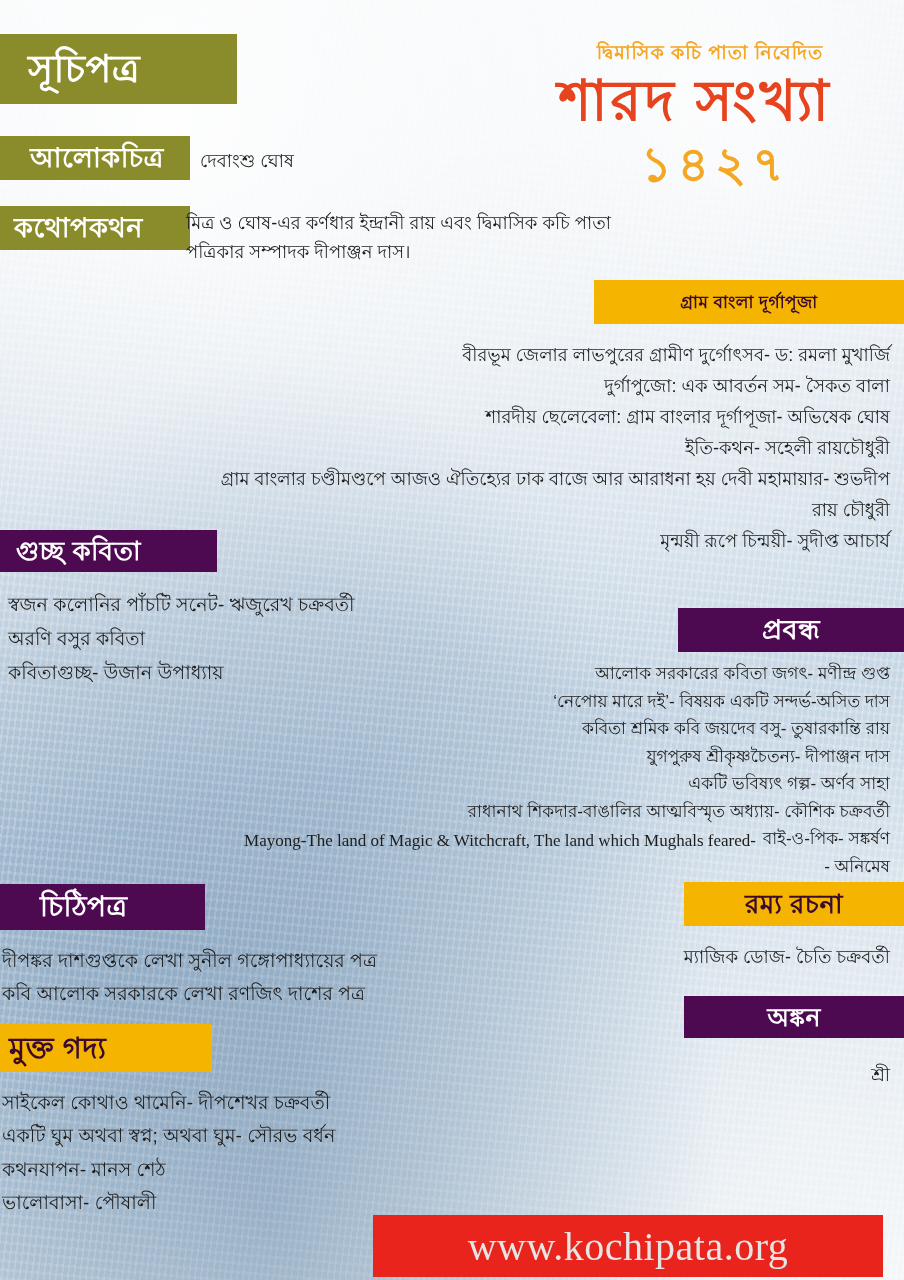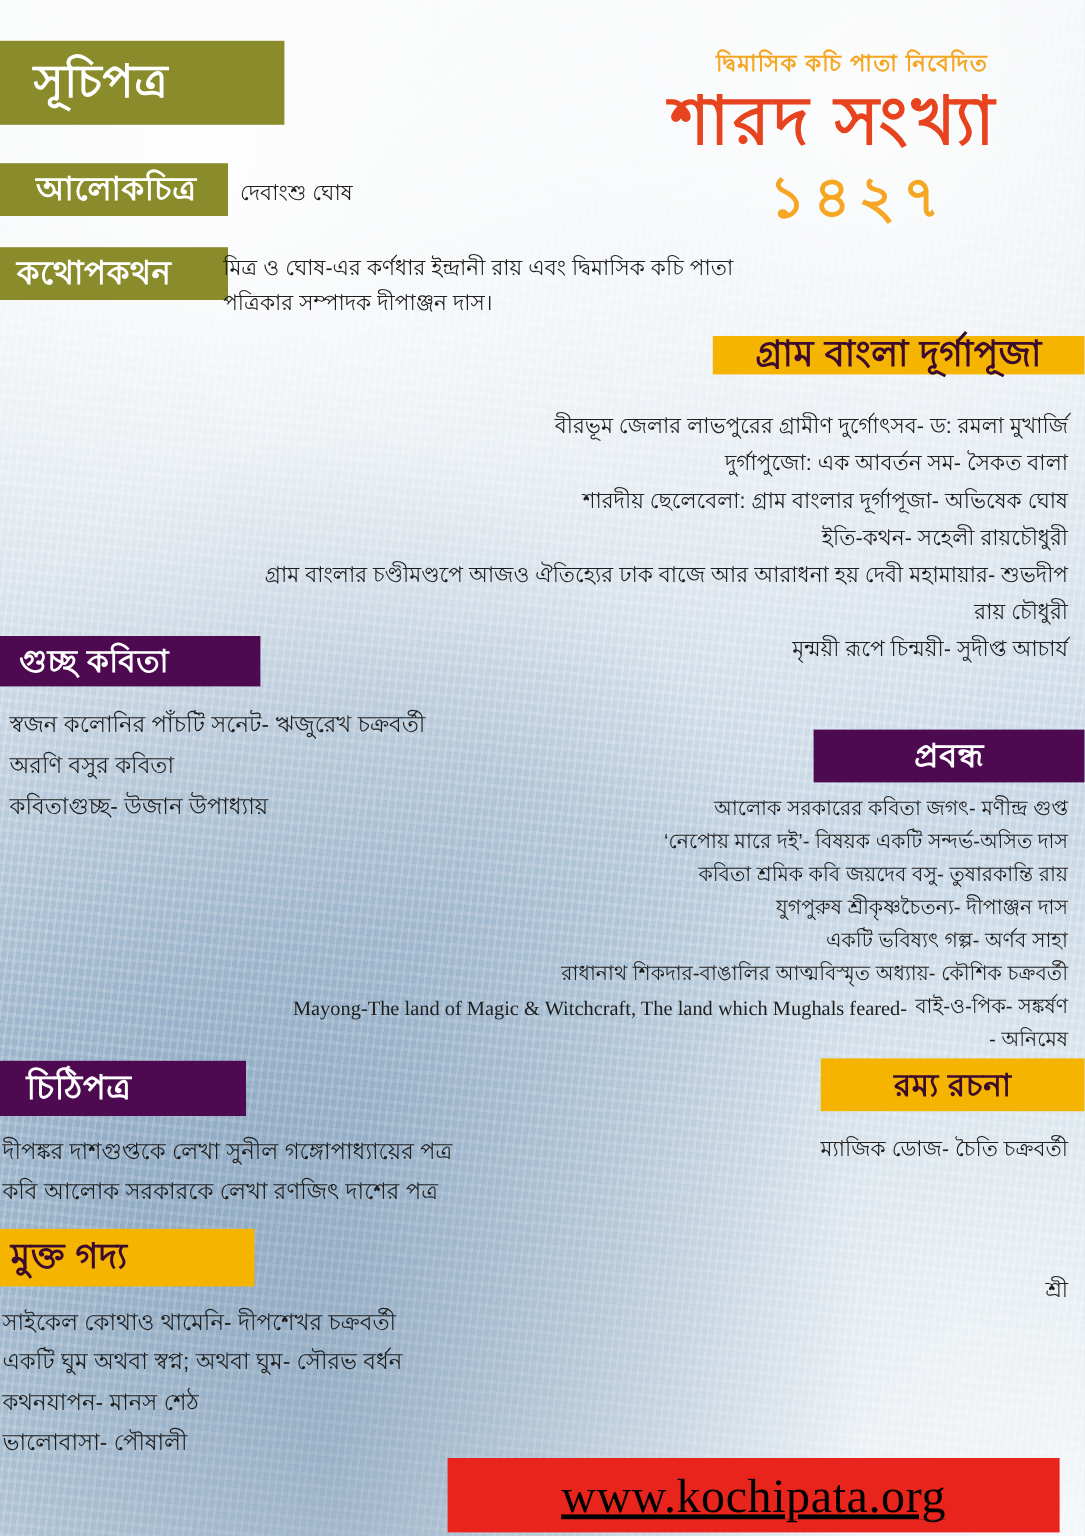--- a/index.html
+++ b/index.html
@@ -99,25 +99,24 @@
     left: 373px;
     top: 1215px;
     width: 510px;
     height: 62px;
     background: #e8241c;
     display: flex;
     align-items: center;
     justify-content: center;
   }
   .url-bar span {
-    color: #000000;
+    color: #e5e5e5;
     font-family: "Liberation Serif", serif;
     font-size: 40px;
     letter-spacing: 0.5px;
-    text-decoration: underline;
   }
 
   .latin {
     font-family: "Liberation Serif", serif;
     font-size: 17px;
     color: #1d1d1d;
   }
 </style>
 </head>
 <body>
@@ -139,21 +138,21 @@
       <span>আলোকচিত্র</span>
     </div>
     <div class="txt left" style="left:200px; top:148px; width:300px; font-size:18px;">দেবাংশু ঘোষ</div>
 
     <div class="ribbon ribbon-olive" style="left:0px; top:206px; width:190px; height:44px; padding-left:14px; font-size:27px;">
       <span>কথোপকথন</span>
     </div>
     <div class="txt left" style="left:186px; top:209px; width:470px; font-size:18px; line-height:1.6;">মিত্র ও ঘোষ-এর কর্ণধার ইন্দ্রানী রায় এবং দ্বিমাসিক কচি পাতা
 পত্রিকার সম্পাদক দীপাঞ্জন দাস।</div>
 
-    <div class="ribbon ribbon-gold" style="left:594px; top:280px; width:310px; height:32px; justify-content:center; font-size:30px;align-items:center;">
+    <div class="ribbon ribbon-gold" style="left:594px; top:280px; width:310px; height:44px; justify-content:center; font-size:17px;align-items:center;">
       <span>গ্রাম বাংলা দূর্গাপূজা</span>
     </div>
     <div class="txt right" style="left:0px; top:340px; width:890px; font-size:18px; line-height:1.72;">বীরভূম জেলার লাভপুরের গ্রামীণ দুর্গোৎসব- ড: রমলা মুখার্জি
 দুর্গাপুজো: এক আবর্তন সম- সৈকত বালা
 শারদীয় ছেলেবেলা: গ্রাম বাংলার দূর্গাপূজা- অভিষেক ঘোষ
 ইতি-কথন- সহেলী রায়চৌধুরী
 গ্রাম বাংলার চণ্ডীমণ্ডপে আজও ঐতিহ্যের ঢাক বাজে আর আরাধনা হয় দেবী মহামায়ার- শুভদীপ
 রায় চৌধুরী
 মৃন্ময়ী রূপে চিন্ময়ী- সুদীপ্ত আচার্য</div>
 
@@ -170,31 +169,34 @@
     <div class="txt right" style="left:200px; top:660px; width:690px; font-size:17px; line-height:1.62;">আলোক সরকারের কবিতা জগৎ- মণীন্দ্র গুপ্ত
 ‘নেপোয় মারে দই’- বিষয়ক একটি সন্দর্ভ-অসিত দাস
 কবিতা শ্রমিক কবি জয়দেব বসু- তুষারকান্তি রায়
 যুগপুরুষ শ্রীকৃষ্ণচৈতন্য- দীপাঞ্জন দাস
 একটি ভবিষ্যৎ গল্প- অর্ণব সাহা
 রাধানাথ শিকদার-বাঙালির আত্মবিস্মৃত অধ্যায়- কৌশিক চক্রবর্তী
 বাই-ও-পিক- সঙ্কর্ষণ
 - অনিমেষ</div>
     <div class="latin" style="position:absolute; left:120px; top:831px; width:760px; text-align:center;">Mayong-The land of Magic &amp; Witchcraft, The land which Mughals feared-</div>
 
-    <div class="ribbon ribbon-purple" style="left:0px; top:884px; width:205px; height:46px; padding-left:22px; font-size:28px;">
+    <div class="ribbon ribbon-purple" style="left:0px; top:884px; width:205px; height:46px; padding-left:40px; font-size:28px;">
       <span>চিঠিপত্র</span>
     </div>
     <div class="txt left" style="left:2px; top:944px; width:540px; font-size:19px; line-height:1.75;">দীপঙ্কর দাশগুপ্তকে লেখা সুনীল গঙ্গোপাধ্যায়ের পত্র
 কবি আলোক সরকারকে লেখা রণজিৎ দাশের পত্র</div>
 
     <div class="ribbon ribbon-gold" style="left:684px; top:882px; width:220px; height:44px; justify-content:center; font-size:26px;">
       <span>রম্য রচনা</span>
     </div>
     <div class="txt right" style="left:400px; top:944px; width:490px; font-size:18px;">ম্যাজিক ডোজ- চৈতি চক্রবর্তী</div>
 
+    <div class="ribbon ribbon-purple" style="left:684px; top:996px; width:220px; height:42px; justify-content:center; font-size:25px;">
+      <span>অঙ্কন</span>
+    </div>
     <div class="txt right" style="left:600px; top:1062px; width:290px; font-size:18px;">শ্রী</div>
 
     <div class="ribbon ribbon-gold" style="left:0px; top:1024px; width:212px; height:48px; padding-left:9px; font-size:29px;">
       <span>মুক্ত গদ্য</span>
     </div>
     <div class="txt left" style="left:2px; top:1086px; width:560px; font-size:19px; line-height:1.75;">সাইকেল কোথাও থামেনি- দীপশেখর চক্রবর্তী
 একটি ঘুম অথবা স্বপ্ন; অথবা ঘুম- সৌরভ বর্ধন
 কথনযাপন- মানস শেঠ
 ভালোবাসা- পৌষালী</div>
 

